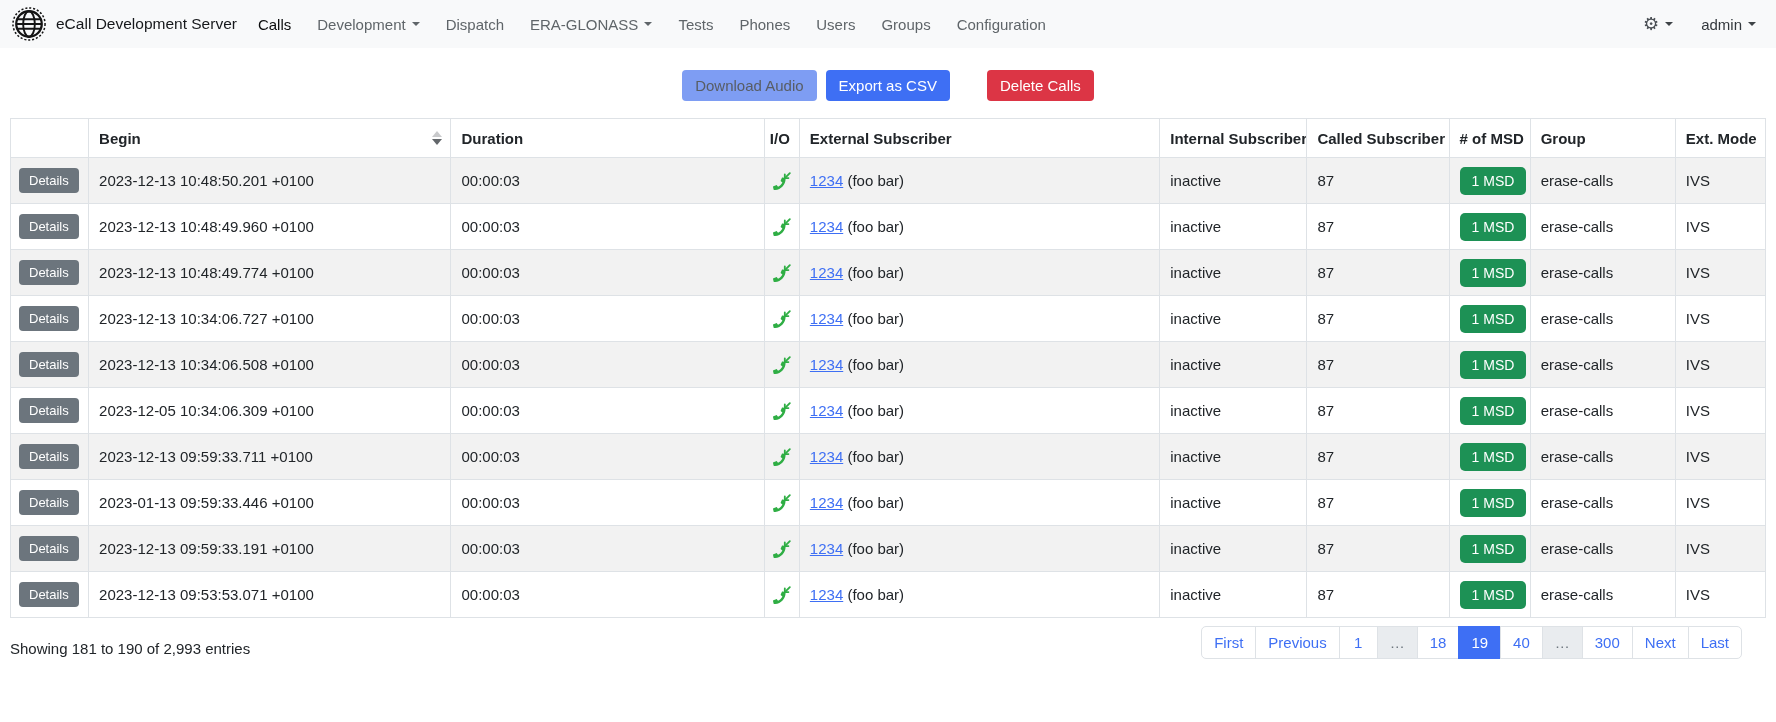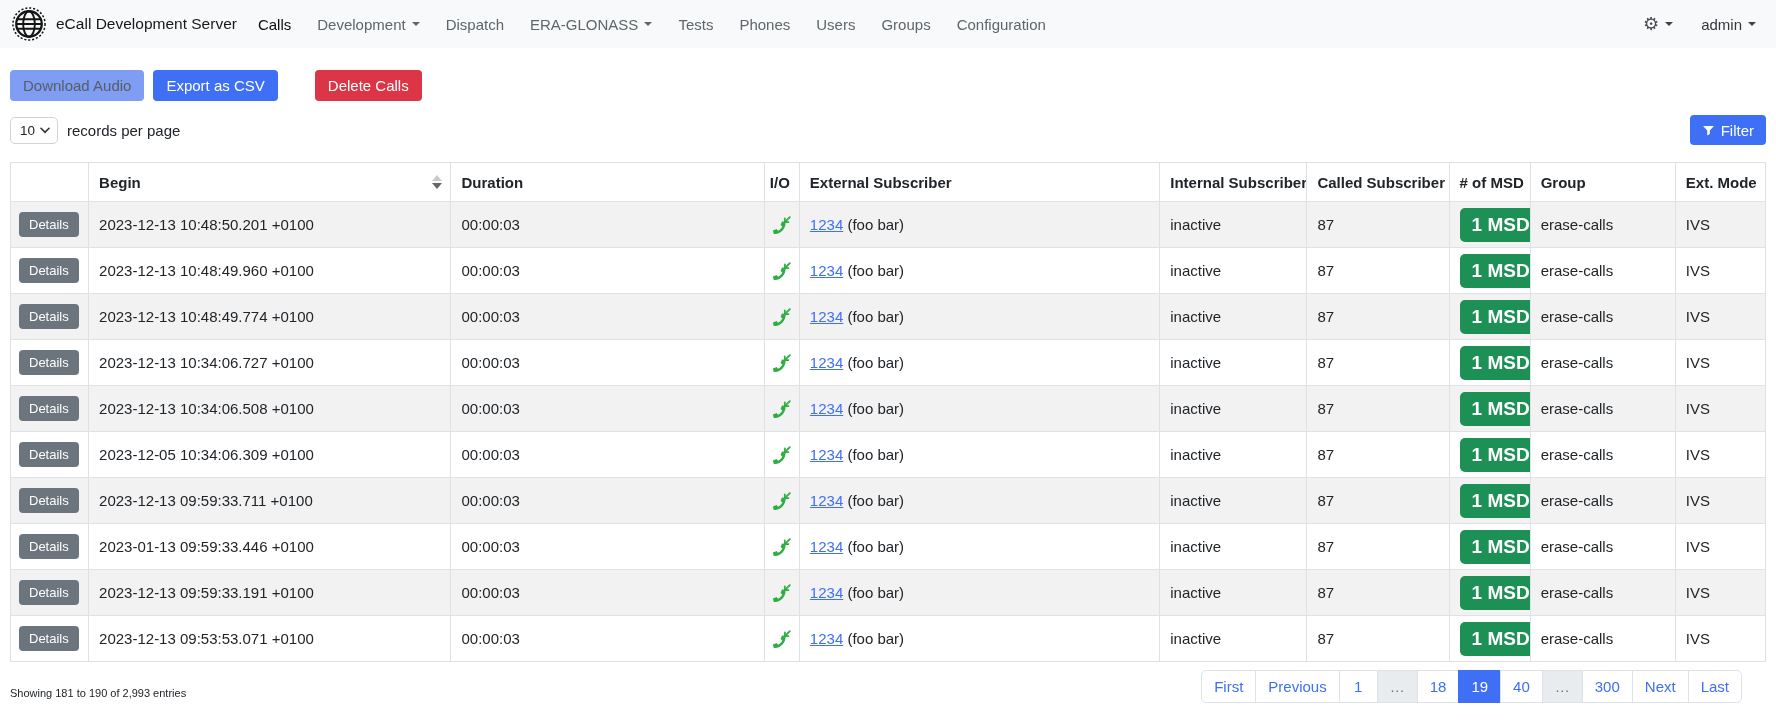--- a/index.html
+++ b/index.html
@@ -17,21 +17,21 @@
   .nav li { padding:0 13px; color:#5f6569; cursor:pointer; display:flex; align-items:center; white-space:nowrap; }
   .nav li.active { color:#0b0c0d; }
   .caret { width:0; height:0; border-left:4px solid transparent; border-right:4px solid transparent; border-top:4.5px solid currentColor; display:inline-block; margin-left:6px; }
   .nav-right { margin-left:auto; display:flex; align-items:center; gap:28px; color:#3e4347; padding-right:8px; }
   .gear-group,.user-group { display:flex; align-items:center; cursor:pointer; }
   .gear-glyph { font-size:18px; line-height:1; color:#4a4f54; }
   .user-name { font-size:15px; color:#33383d; }
 
   
   .content { padding:0 10px; }
-  .toolbar { margin-top:22px; display:flex; gap:9px; }
+  .toolbar { margin-top:22px; display:flex; gap:9px;justify-content:center; }
   .btn { border:none; border-radius:4px; font-size:15px; padding:5px 13px; height:31px; font-family:inherit; cursor:pointer; white-space:nowrap; }
   .btn-disabled-primary { background:var(--primary_muted,#7e9df3); color:#585d64; }
   .btn-primary { background:var(--primary,#3e6ff4); color:#fff; }
   .btn-danger { background:var(--danger,#dc3545); color:#fff;margin-left:28px; }
 
   .length-row { margin-top:14px; display:flex; align-items:center; height:30px; }
   .select { width:48px; height:27px; background:#fff; border:1px solid #ced4da; border-radius:5px; display:flex; align-items:center; justify-content:space-between; padding:0 7px 0 9px; font-size:13.5px; box-sizing:border-box; cursor:pointer; }
   .length-label { margin-left:9px; }
   .btn-filter { margin-left:auto; display:flex; align-items:center; gap:6px; height:30px; padding:0 12px; }
 
@@ -43,25 +43,25 @@
   td { height:45px; font-size:15px; }
   tbody tr:nth-child(odd)  { background:#f2f2f2; }
   tbody tr:nth-child(even) { background:#fff; }
   .sort-icons { position:absolute; right:8px; top:50%; margin-top:-7px; display:flex; flex-direction:column; align-items:center; }
   .sort-up   { width:0;height:0;border-left:5px solid transparent;border-right:5px solid transparent;border-bottom:6px solid #c9cacc; }
   .sort-down { width:0;height:0;border-left:5px solid transparent;border-right:5px solid transparent;border-top:6px solid #63676b; margin-top:2px; }
   .btn-details { background:var(--secondary,#6c757d); color:#fff; border:none; border-radius:4px; font-size:13px; padding:5px 10px; font-family:inherit; cursor:pointer; }
   .cell-io { text-align:center; padding:0 4px; }
   .cell-io svg { vertical-align:middle; }
   a.ext-link { color:var(--primary,#3e6ff4); text-decoration:underline; cursor:pointer; }
-  .badge-msd { background:var(--success,#1d9155); color:#fff; border-radius:5px; padding:6px 12px; font-size:19px; display:inline-block;font-weight:bold; }
+  .badge-msd { background:var(--success,#1d9155); color:#fff; border-radius:5px; padding:6px 12px; font-size:14px; display:inline-block; }
 
   
   .footer { display:flex; align-items:center; margin-top:8px; }
-  .showing { font-size:11px; }
+  .showing { font-size:15px; }
   .pagination { margin:0 24px 12px auto; display:flex; list-style:none; padding:0; }
   .pagination li { border:1px solid #dee2e6; margin-left:-1px; padding:7px 12px; font-size:15px; color:var(--primary,#3e6ff4); background:#fff; text-align:center; cursor:pointer; min-width:13px; }
   .pagination li:first-child { border-radius:5px 0 0 5px; margin-left:0; }
   .pagination li:last-child  { border-radius:0 5px 5px 0; }
   .pagination li.active   { background:var(--primary,#3e6ff4); border-color:var(--primary,#3e6ff4); color:#fff; }
   .pagination li.ellipsis { background:#e9ecef; color:#6c757d; cursor:default; }
 </style>
 </head>
 <body>
 
@@ -119,35 +119,20 @@
 </nav>
 
 <div class="content">
 
   <div class="toolbar">
     <button class="btn btn-disabled-primary">Download Audio</button>
     <button class="btn btn-primary">Export as CSV</button>
     <button class="btn btn-danger">Delete Calls</button>
   </div>
 
-  <div class="length-row">
-    <div class="select">
-      <span>10</span>
-      <svg width="10" height="7" viewBox="0 0 10 7">
-        <path d="M1 1.3 L5 5.4 L9 1.3" fill="none" stroke="#333" stroke-width="1.6" stroke-linecap="round"></path>
-      </svg>
-    </div>
-    <span class="length-label">records per page</span>
-    <button class="btn btn-primary btn-filter">
-      <svg width="13" height="13" viewBox="0 0 24 24">
-        <path d="M2 3.5h20l-7.6 8.6v6.4l-4.8 2.5v-8.9L2 3.5z" fill="#fff"></path>
-      </svg>
-      <span>Filter</span>
-    </button>
-  </div>
 
   <div class="table-wrap">
     <table>
       <colgroup>
         <col style="width:78px">
           <col style="width:362px">
           <col style="width:313px">
           <col style="width:35px">
         <col style="width:360px">
           <col style="width:147px">

